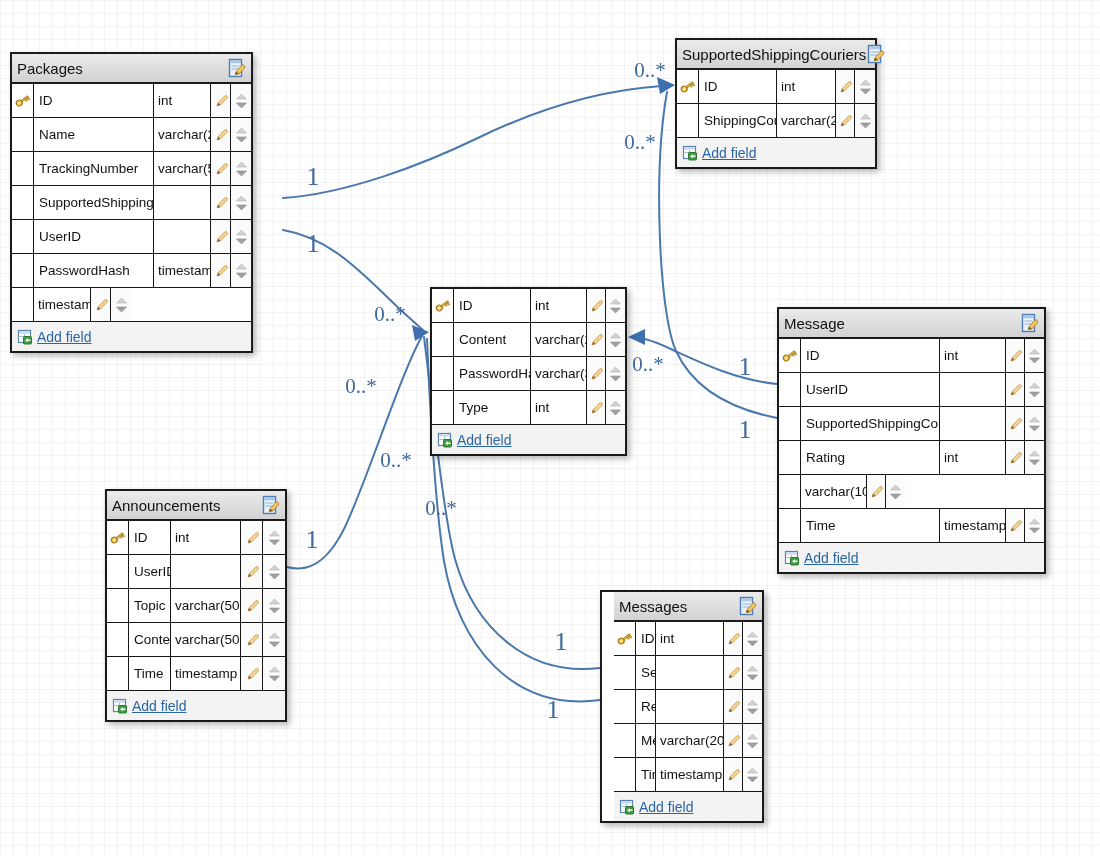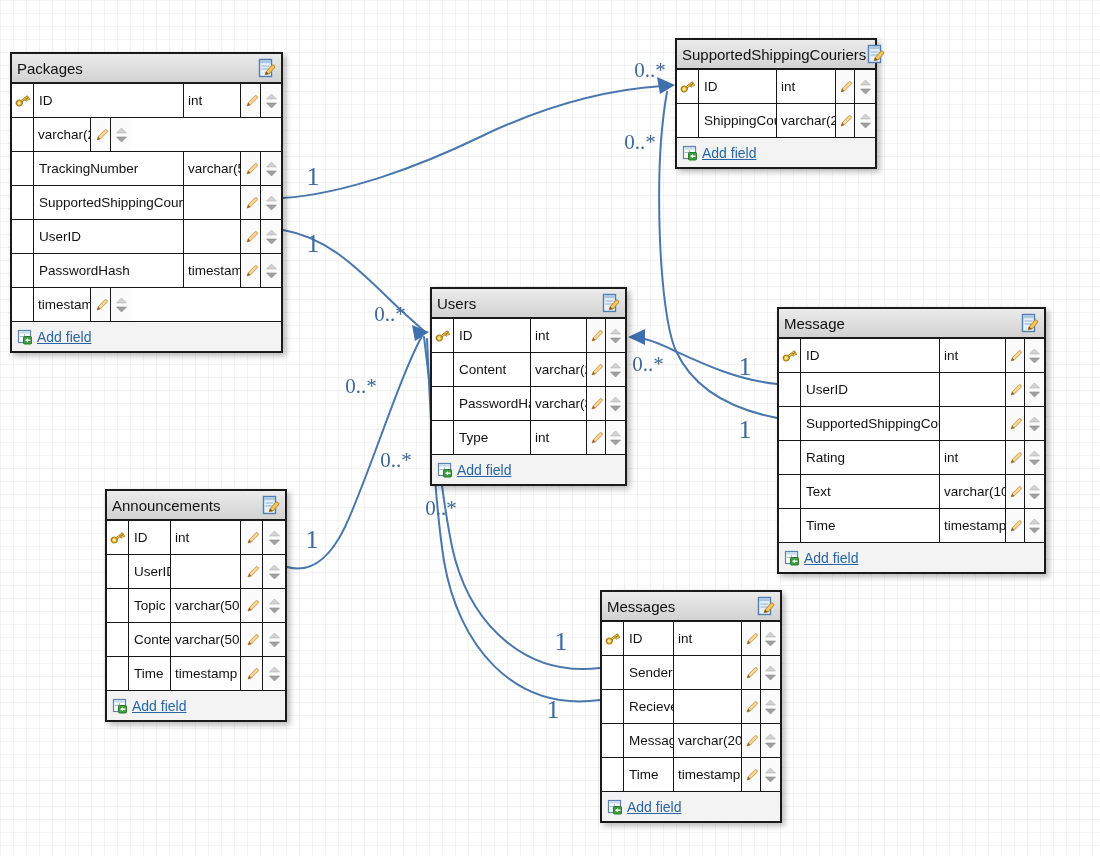--- a/index.html
+++ b/index.html
@@ -115,21 +115,21 @@
 
   <span class="card one" style="left:553px;top:710px">1</span>
   <span class="card" style="left:441px;top:508px">0..*</span>
 
   <span class="card one" style="left:745px;top:367px">1</span>
   <span class="card" style="left:648px;top:364px">0..*</span>
 
   <span class="card one" style="left:745px;top:430px">1</span>
   <span class="card" style="left:640px;top:142px">0..*</span>
 
-<div class="table" style="left: 10px; top: 52px; width: 273px;">
+<div class="table" style="left: 10px; top: 52px; width: 243px;">
       <div class="thead">
         <span class="title">Packages</span>
         <span class="hicon">
           <svg width="20" height="21" viewBox="0 0 20 21">
             <rect x="2.5" y="1.5" width="12" height="17" fill="#e8f0fa" stroke="#4f7fb5" stroke-width="1.4"></rect>
             <rect x="3.2" y="2.2" width="10.6" height="3" fill="#aac6e2"></rect>
             <line x1="4.5" y1="8" x2="12.5" y2="8" stroke="#9fbbd8" stroke-width="1.2"></line>
             <line x1="4.5" y1="11" x2="12.5" y2="11" stroke="#9fbbd8" stroke-width="1.2"></line>
             <path d="M8.2 16.5 L9.2 13.6 L14.6 7.6 a1.8 1.8 0 0 1 2.7 2.4 L11.9 16 Z" fill="#f3c75e" stroke="#b5862e" stroke-width="1"></path>
             <path d="M8.2 16.5 L9.2 13.6 L11.9 16 Z" fill="#7a5a20"></path>
@@ -158,20 +158,21 @@
         </div>
         <div class="cell sort" style="width:20px">
           <svg width="11" height="16" viewBox="0 0 11 16">
             <polygon points="5.5,1 10.5,6 0.5,6" fill="#d2d2d2" stroke="#b2b2b2" stroke-width="0.6"></polygon>
             <polygon points="0.5,10 10.5,10 5.5,15" fill="#a0a0a0" stroke="#8a8a8a" stroke-width="0.6"></polygon>
           </svg>
         </div>
       </div>
       <div class="trow">
         <div class="cell key"></div>
+        <div class="cell name">Name</div>
         <div class="cell type" style="width:57px">varchar(20)</div>
         <div class="cell pencil" style="width:20px">
           <svg width="14" height="15" viewBox="0 0 14 15">
             <path d="M3 13 L4.3 9.6 L10.6 3.1 a1.6 1.6 0 0 1 2.3 2.3 L6.4 11.9 Z" fill="#f5d494" stroke="#c69a55" stroke-width="0.9"></path>
             <path d="M3 13 L4.3 9.6 L6.4 11.9 Z" fill="#8a6a3a"></path>
           </svg>
         </div>
         <div class="cell sort" style="width:20px">
           <svg width="11" height="16" viewBox="0 0 11 16">
             <polygon points="5.5,1 10.5,6 0.5,6" fill="#d2d2d2" stroke="#b2b2b2" stroke-width="0.6"></polygon>
@@ -343,33 +344,20 @@
             <line x1="2.5" y1="7.5" x2="12.5" y2="7.5" stroke="#9fbbd8" stroke-width="1"></line>
             <line x1="7.5" y1="5" x2="7.5" y2="12.5" stroke="#9fbbd8" stroke-width="1"></line>
             <rect x="6.5" y="7.5" width="8" height="7.5" rx="1" fill="#3f9e43" stroke="#20701f" stroke-width="0.9"></rect>
             <polygon points="8,11.2 11,9.2 11,10.4 13.5,10.4 13.5,12 11,12 11,13.2" fill="#ffffff"></polygon>
           </svg>
         </span>
         <a href="#" class="addfield">Add field</a>
       </div>
     </div>
     <div class="table" style="left: 430px; top: 287px; width: 197px;">
-      <div class="thead">
-        <span class="title">Users</span>
-        <span class="hicon">
-          <svg width="20" height="21" viewBox="0 0 20 21">
-            <rect x="2.5" y="1.5" width="12" height="17" fill="#e8f0fa" stroke="#4f7fb5" stroke-width="1.4"></rect>
-            <rect x="3.2" y="2.2" width="10.6" height="3" fill="#aac6e2"></rect>
-            <line x1="4.5" y1="8" x2="12.5" y2="8" stroke="#9fbbd8" stroke-width="1.2"></line>
-            <line x1="4.5" y1="11" x2="12.5" y2="11" stroke="#9fbbd8" stroke-width="1.2"></line>
-            <path d="M8.2 16.5 L9.2 13.6 L14.6 7.6 a1.8 1.8 0 0 1 2.7 2.4 L11.9 16 Z" fill="#f3c75e" stroke="#b5862e" stroke-width="1"></path>
-            <path d="M8.2 16.5 L9.2 13.6 L11.9 16 Z" fill="#7a5a20"></path>
-          </svg>
-        </span>
-      </div>
       <div class="trow">
         <div class="cell key">
           <svg width="17" height="17" viewBox="0 0 17 17">
             <g transform="rotate(-38 8.5 8.5)">
               <circle cx="4.4" cy="8.5" r="2.9" fill="#f7cd4e" stroke="#a57a18" stroke-width="1.2"></circle>
               <circle cx="4.4" cy="8.5" r="1" fill="#fff6d8"></circle>
               <rect x="7" y="7.7" width="8.2" height="1.7" fill="#f7cd4e" stroke="#a57a18" stroke-width="0.9"></rect>
               <rect x="11" y="9.2" width="1.4" height="2.2" fill="#f7cd4e" stroke="#a57a18" stroke-width="0.8"></rect>
               <rect x="13.6" y="9.2" width="1.4" height="2.8" fill="#f7cd4e" stroke="#a57a18" stroke-width="0.8"></rect>
             </g>
@@ -542,21 +530,20 @@
         </div>
         <div class="cell sort" style="width:19px">
           <svg width="11" height="16" viewBox="0 0 11 16">
             <polygon points="5.5,1 10.5,6 0.5,6" fill="#d2d2d2" stroke="#b2b2b2" stroke-width="0.6"></polygon>
             <polygon points="0.5,10 10.5,10 5.5,15" fill="#a0a0a0" stroke="#8a8a8a" stroke-width="0.6"></polygon>
           </svg>
         </div>
       </div>
       <div class="trow">
         <div class="cell key"></div>
-        <div class="cell name">Text</div>
         <div class="cell type" style="width:66px">varchar(100)</div>
         <div class="cell pencil" style="width:19px">
           <svg width="14" height="15" viewBox="0 0 14 15">
             <path d="M3 13 L4.3 9.6 L10.6 3.1 a1.6 1.6 0 0 1 2.3 2.3 L6.4 11.9 Z" fill="#f5d494" stroke="#c69a55" stroke-width="0.9"></path>
             <path d="M3 13 L4.3 9.6 L6.4 11.9 Z" fill="#8a6a3a"></path>
           </svg>
         </div>
         <div class="cell sort" style="width:19px">
           <svg width="11" height="16" viewBox="0 0 11 16">
             <polygon points="5.5,1 10.5,6 0.5,6" fill="#d2d2d2" stroke="#b2b2b2" stroke-width="0.6"></polygon>
@@ -711,21 +698,21 @@
             <rect x="2.2" y="2.2" width="10.6" height="2.4" fill="#c7d9ec"></rect>
             <line x1="2.5" y1="7.5" x2="12.5" y2="7.5" stroke="#9fbbd8" stroke-width="1"></line>
             <line x1="7.5" y1="5" x2="7.5" y2="12.5" stroke="#9fbbd8" stroke-width="1"></line>
             <rect x="6.5" y="7.5" width="8" height="7.5" rx="1" fill="#3f9e43" stroke="#20701f" stroke-width="0.9"></rect>
             <polygon points="8,11.2 11,9.2 11,10.4 13.5,10.4 13.5,12 11,12 11,13.2" fill="#ffffff"></polygon>
           </svg>
         </span>
         <a href="#" class="addfield">Add field</a>
       </div>
     </div>
-    <div class="table" style="left: 600px; top: 590px; width: 182px;">
+    <div class="table" style="left: 600px; top: 590px; width: 164px; padding-left: 12px;">
       <div class="thead">
         <span class="title">Messages</span>
         <span class="hicon">
           <svg width="20" height="21" viewBox="0 0 20 21">
             <rect x="2.5" y="1.5" width="12" height="17" fill="#e8f0fa" stroke="#4f7fb5" stroke-width="1.4"></rect>
             <rect x="3.2" y="2.2" width="10.6" height="3" fill="#aac6e2"></rect>
             <line x1="4.5" y1="8" x2="12.5" y2="8" stroke="#9fbbd8" stroke-width="1.2"></line>
             <line x1="4.5" y1="11" x2="12.5" y2="11" stroke="#9fbbd8" stroke-width="1.2"></line>
             <path d="M8.2 16.5 L9.2 13.6 L14.6 7.6 a1.8 1.8 0 0 1 2.7 2.4 L11.9 16 Z" fill="#f3c75e" stroke="#b5862e" stroke-width="1"></path>
             <path d="M8.2 16.5 L9.2 13.6 L11.9 16 Z" fill="#7a5a20"></path>

